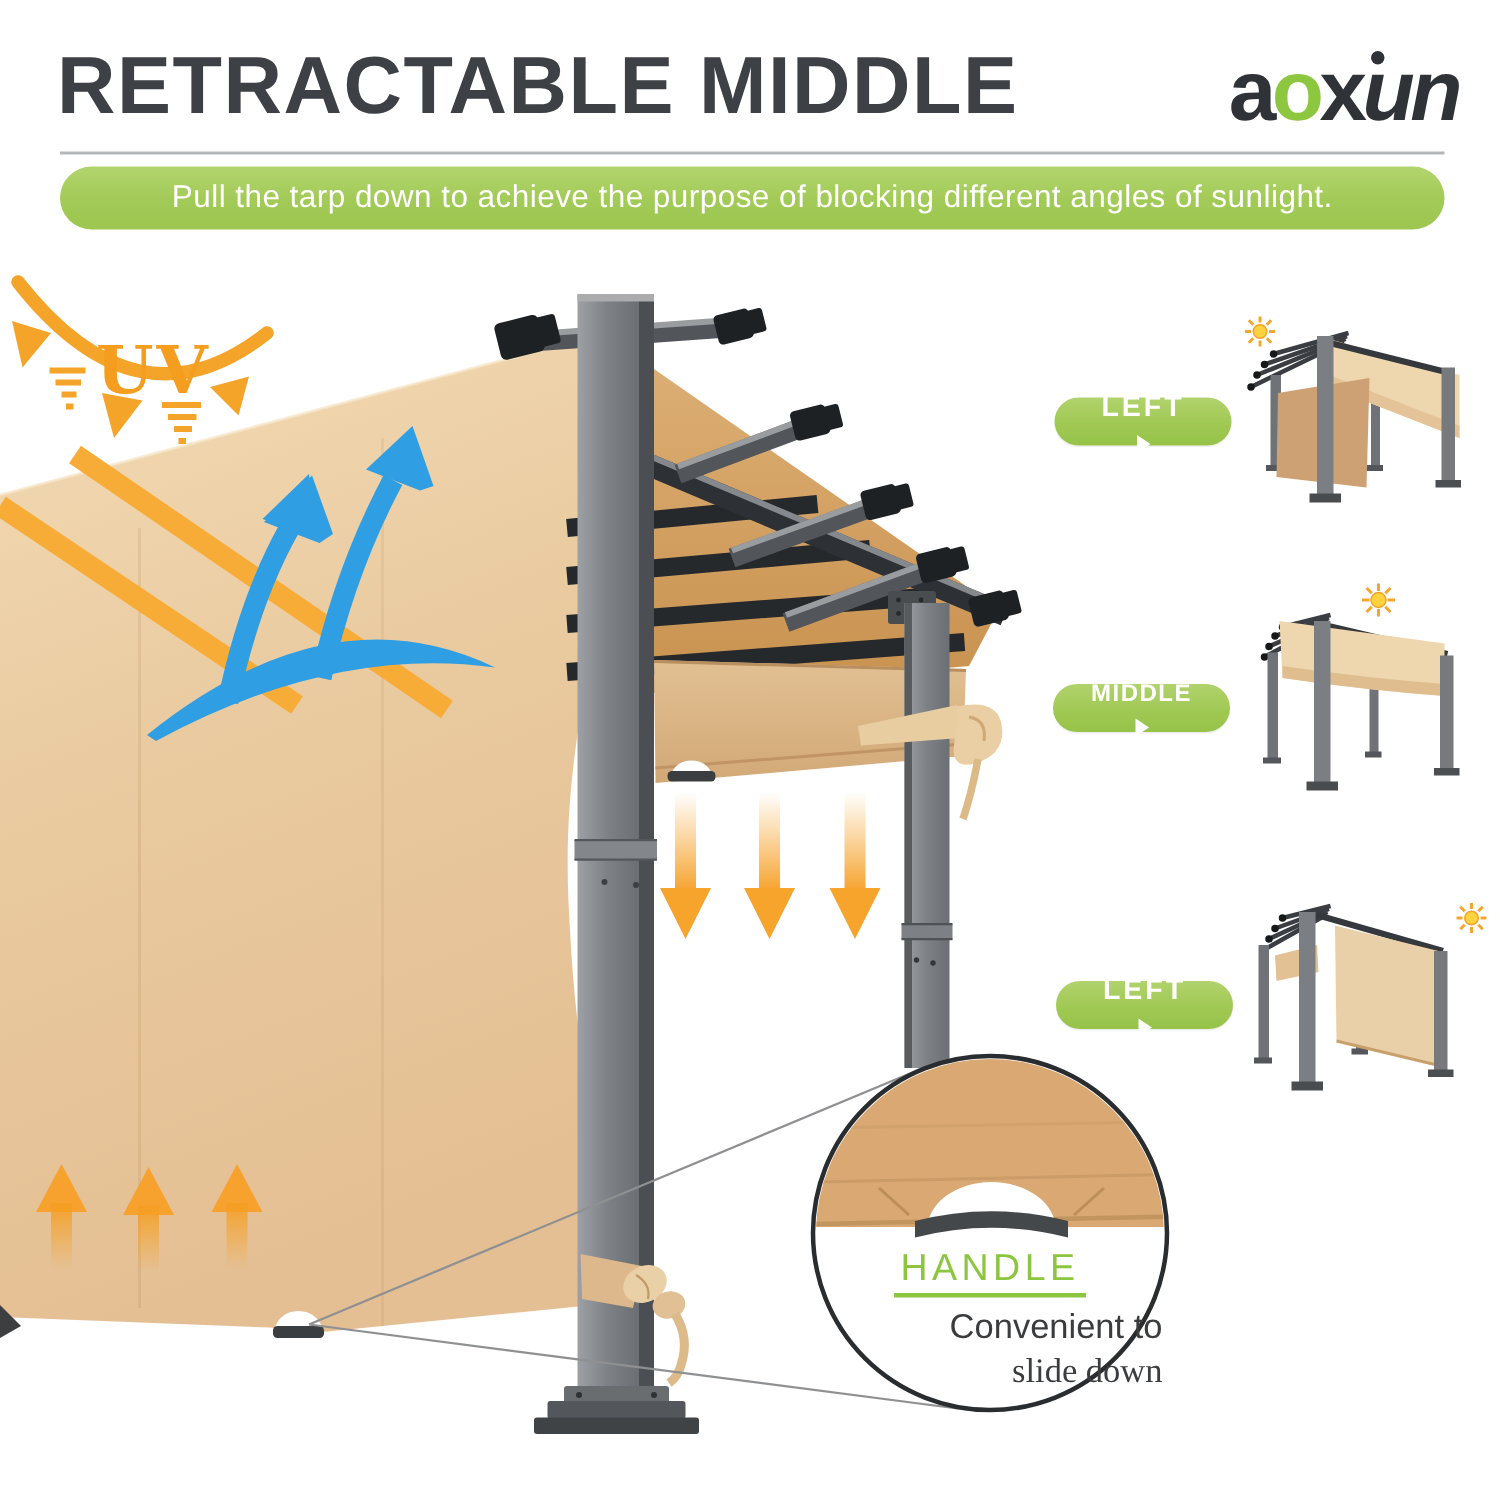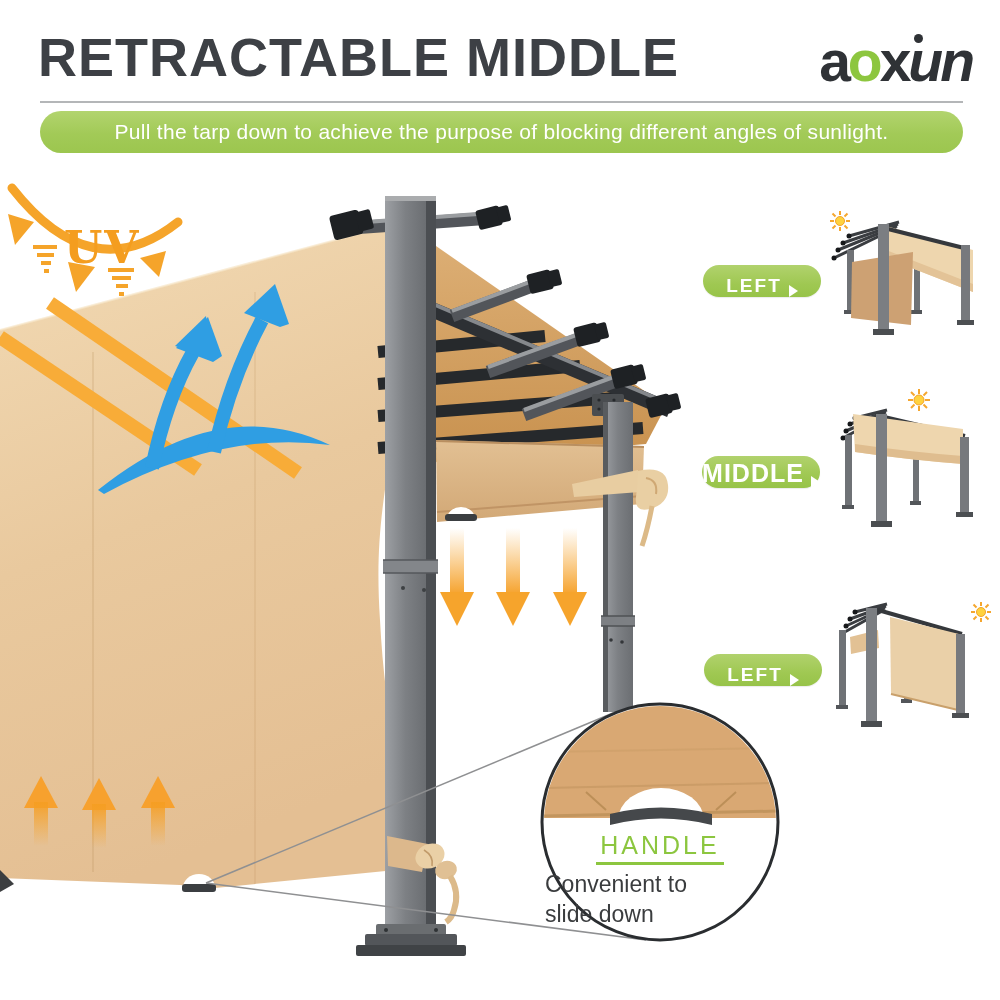--- a/index.html
+++ b/index.html
@@ -20,36 +20,36 @@
                background:linear-gradient(180deg,#b2d46e 0%,#a2ca57 55%,#9cc64f 100%);
                display:flex;align-items:center;justify-content:center;}
   #info-banner span{color:#ffffff;font-size:21px;font-weight:400;letter-spacing:.3px;
                     white-space:nowrap;}
   
   #uv-label{left:64px;top:194px;font-family:"DejaVu Serif","Liberation Serif",serif;
             font-size:44px;font-weight:700;letter-spacing:2px;color:#f49d1f;margin-top:28px;}
   
   .pos-btn{width:118px;height:32px;border-radius:16px;
            background:linear-gradient(180deg,#b1d26d 0%,#9fc852 60%,#97c349 100%);
-           display:flex;align-items:flex-end;justify-content:center;gap:7px;
-           box-shadow:0 1px 1px rgba(0,0,0,.08);cursor:pointer;}
+           display:flex;align-items:center;justify-content:center;gap:7px;
+           box-shadow:0 1px 1px rgba(0,0,0,.08);cursor:pointer;flex-direction:column;}
   .pos-btn .lbl{color:#fff;font-weight:800;font-size:19px;letter-spacing:2px;}
-  .pos-btn.mid .lbl{letter-spacing:1px;font-size:25px;}
+  .pos-btn.mid .lbl{letter-spacing:1px;font-size:16px;}
   .play{width:0;height:0;border-top:6px solid transparent;border-bottom:6px solid transparent;
         border-left:9px solid #ffffff;}
   #btn-left{left:703px;top:265px;}
   #btn-middle{left:702px;top:456px;}
   #btn-right{left:704px;top:654px;}
   
   #handle-label{left:560px;top:831px;width:200px;text-align:center;}
   #handle-label span{display:inline-block;font-size:25px;font-weight:400;letter-spacing:3px;
                      color:#8cc63f;border-bottom:3px solid #8cc63f;padding:0 4px 2px 4px;}
-  .handle-cap{left:545px;width:230px;text-align:left;font-size:23px;color:#3a3c3e;}
+  .handle-cap{left:545px;width:230px;text-align:right;font-size:23px;color:#3a3c3e;}
   #handle-cap1{top:871px;}
-  #handle-cap2{top:901px;}
+  #handle-cap2{top:901px;font-family:Liberation Serif, serif;}
   svg{position:absolute;left:0;top:0;}
 </style>
 </head>
 <body>
 
 <svg width="1000" height="1000" viewBox="0 0 1000 1000">
   <defs>
     <linearGradient id="sheetGrad" x1="0" y1="0" x2="0.25" y2="1">
       <stop offset="0" stop-color="#f2dab4"></stop>
         <stop offset="0.5" stop-color="#e9c99e"></stop>

